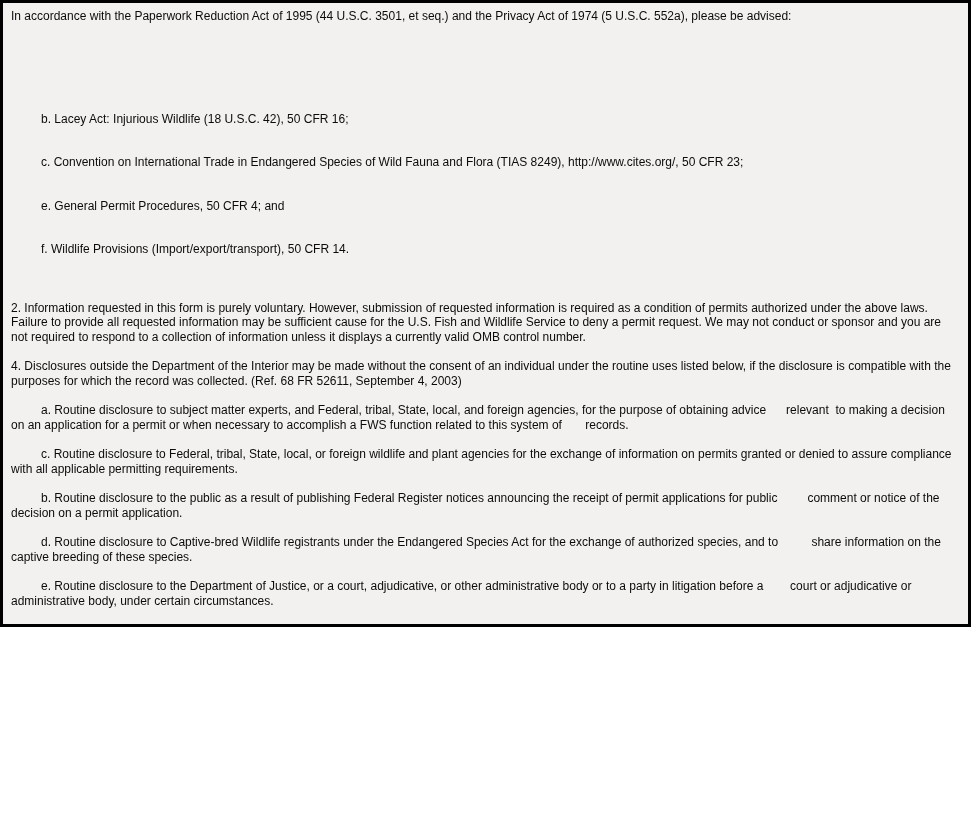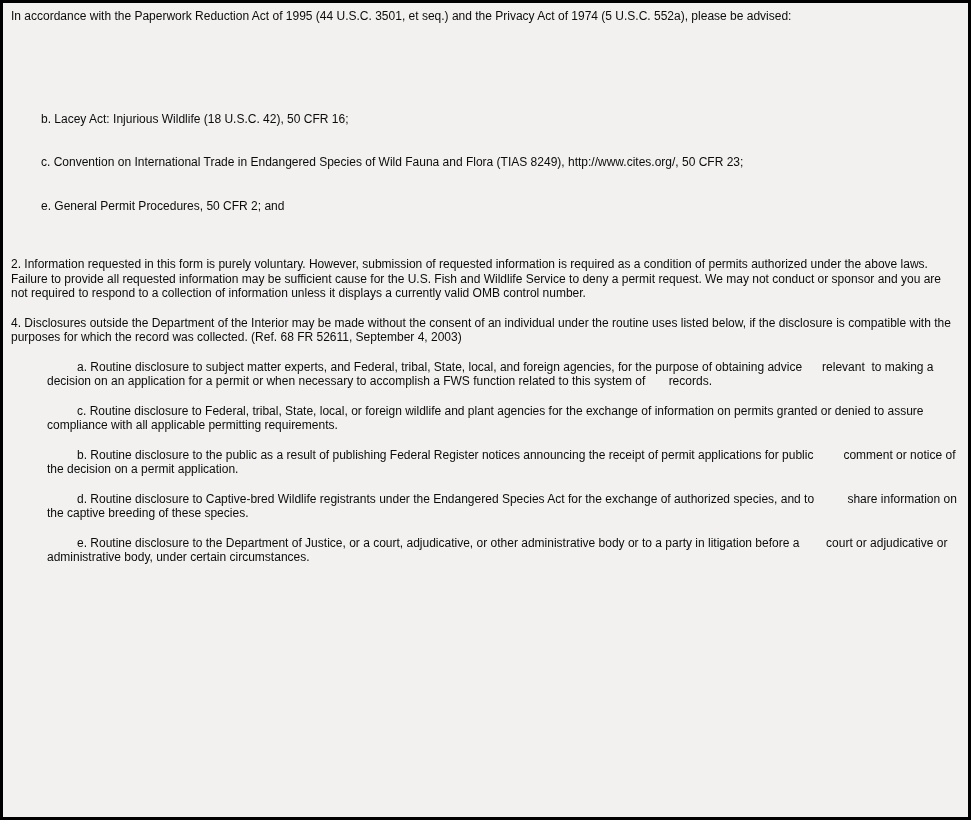--- a/index.html
+++ b/index.html
@@ -3,21 +3,21 @@
 <meta charset="utf-8">
 <style>
   html, body {
     margin: 0;
     padding: 0;
     background: #ffffff;
   }
   .page {
     box-sizing: border-box;
     width: 971px;
-    height: 820px;
+    height: 627px;
     border: 3px solid #000000;
     background: #f2f1ef;
     padding: 6px 8px 12px 8px;
     font-family: "Liberation Sans", sans-serif;
     font-size: 12px;
     line-height: 14.5px;
     color: #0b0b0b;
     overflow: hidden;
   }
   .para {
@@ -28,42 +28,42 @@
     white-space: pre-wrap;
   }
   .statutes {
     margin-left: 30px;
   }
   .statute {
     white-space: pre-wrap;
   }
   .indent1 {
     text-indent: 30px;
-    margin-left: 36px;
   }
   .doclink {
     color: inherit;
     text-decoration: underline;
     cursor: pointer;
   }
 </style>
 </head>
 <body>
 
 <div class="page">
 
   <p class="para">In accordance with the Paperwork Reduction Act of 1995 (44 U.S.C. 3501, et seq.) and the Privacy Act of 1974 (5 U.S.C. 552a), please be advised:</p>
 
   <div class="para">
   </div>
 
   <div class="para statutes">
     <div class="statute">b. Lacey Act: Injurious Wildlife (18 U.S.C. 42), 50 CFR 16;</div>
     <div class="statute">c. Convention on International Trade in Endangered Species of Wild Fauna and Flora (TIAS 8249), http://www.cites.org/, 50 CFR 23;</div>
-    <div class="statute">e. General Permit Procedures, 50 CFR 2; and</div>
+    <div class="statute">e. General Permit Procedures, 50 CFR 4; and</div>
+    <div class="statute">f. Wildlife Provisions (Import/export/transport), 50 CFR 14.</div>
   </div>
 
   <p class="para">2. Information requested in this form is purely voluntary. However, submission of requested information is required as a condition of permits authorized under the above laws. Failure to provide all requested information may be sufficient cause for the U.S. Fish and Wildlife Service to deny a permit request. We may not conduct or sponsor and you are not required to respond to a collection of information unless it displays a currently valid OMB control number.</p>
 
 
   <p class="para">4. Disclosures outside the Department of the Interior may be made without the consent of an individual under the routine uses listed below, if the disclosure is compatible with the purposes for which the record was collected. (Ref. 68 FR 52611, September 4, 2003)</p>
 
   <p class="para indent1">a. Routine disclosure to subject matter experts, and Federal, tribal, State, local, and foreign agencies, for the purpose of obtaining advice      relevant  to making a decision on an application for a permit or when necessary to accomplish a FWS function related to this system of       records.</p>
   <p class="para indent1">c. Routine disclosure to Federal, tribal, State, local, or foreign wildlife and plant agencies for the exchange of information on permits granted or denied to assure compliance with all applicable permitting requirements.</p>
   <p class="para indent1">b. Routine disclosure to the public as a result of publishing Federal Register notices announcing the receipt of permit applications for public         comment or notice of the decision on a permit application.</p>

